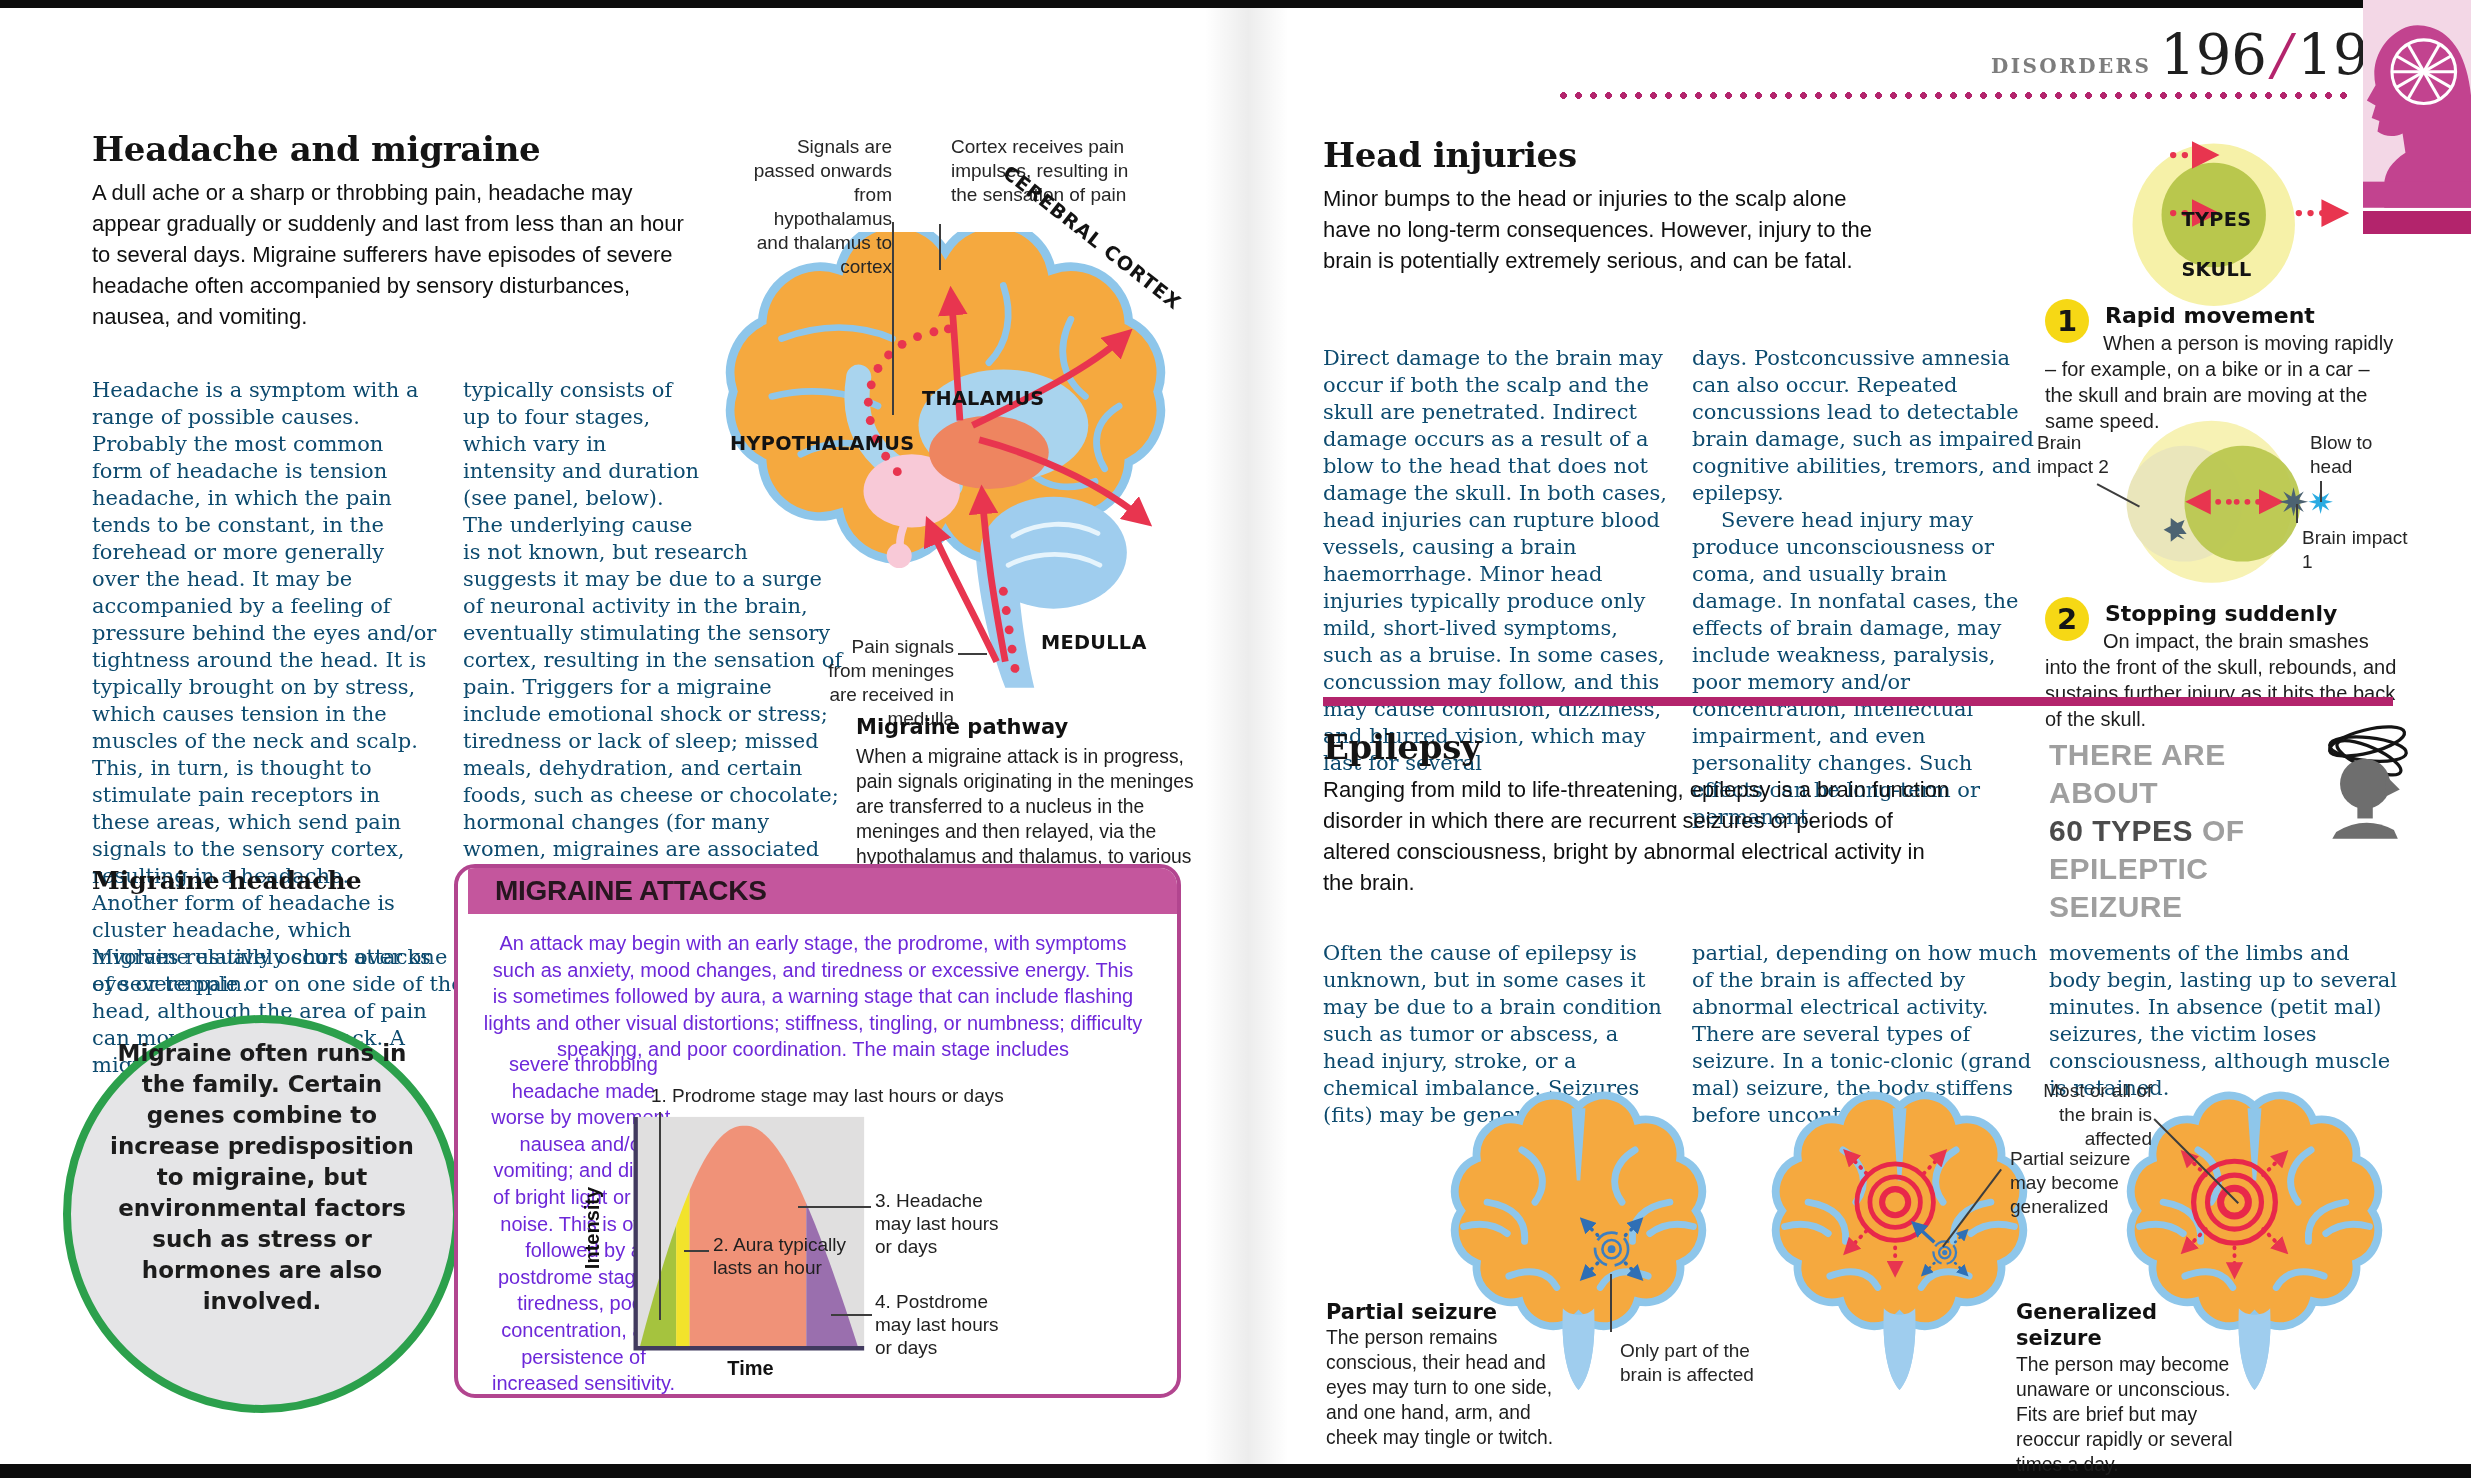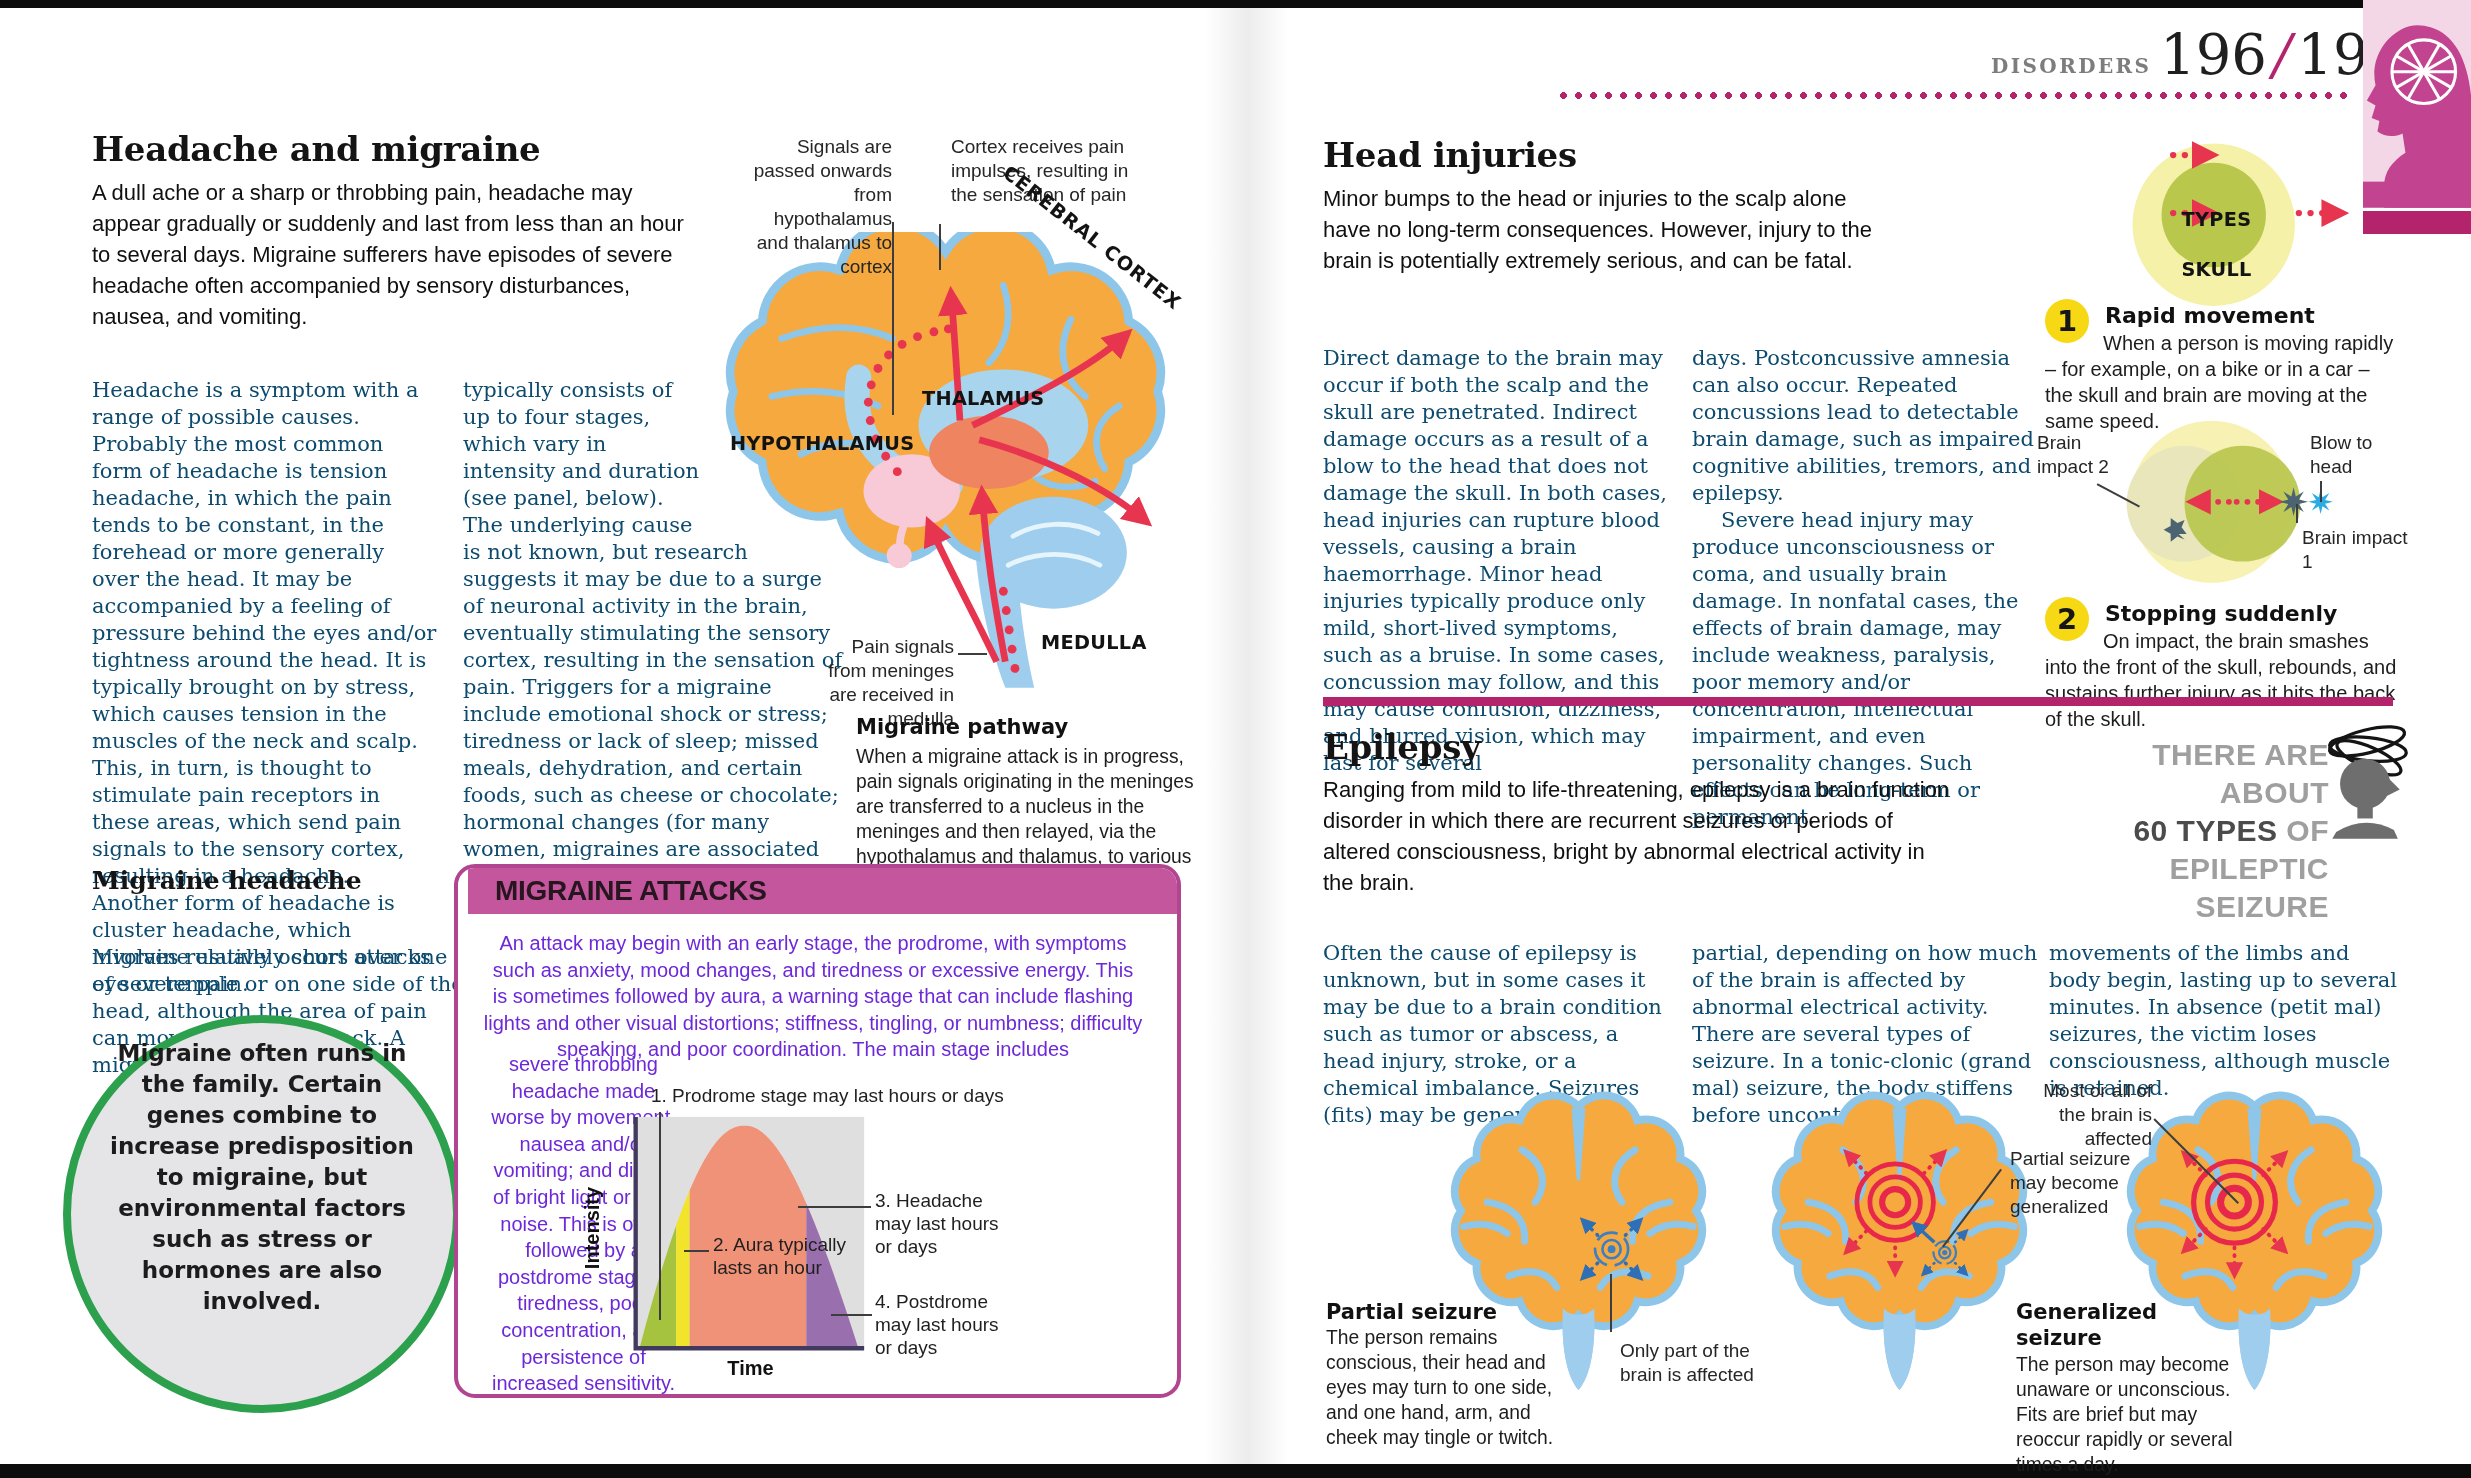--- a/index.html
+++ b/index.html
@@ -18,21 +18,21 @@
   .step-b{font:20px/26px "Liberation Sans",sans-serif;color:#1d1d1d;}
   .vline{position:absolute;width:2.4px;background:#3d3d3d;}
   .hline{position:absolute;height:2.4px;background:#3d3d3d;}
   .dline{position:absolute;height:2.4px;background:#3d3d3d;transform-origin:0 50%;}
   .badge{position:absolute;width:44px;height:44px;border-radius:50%;background:#f6d815;
          font:bold 29px/44px "DejaVu Sans",sans-serif;text-align:center;color:#161616;}
   .bar{position:absolute;background:#0c0c0c;}
   .dotline{position:absolute;height:8.7px;
     background-image:radial-gradient(circle 3.5px,#b3246c 97%,rgba(0,0,0,0) 100%);
     background-size:15px 8.7px;background-repeat:repeat-x;}
-  .fact{font:bold 30px/38px "Liberation Sans",sans-serif;color:#9f9f9f;letter-spacing:0.5px;text-align:right;}
+  .fact{font:bold 30px/38px "Liberation Sans",sans-serif;color:#9f9f9f;letter-spacing:0.5px;}
   .fact b{color:#4b4b4b;}
   .qa{position:absolute;left:63px;top:1015px;width:382px;height:382px;border-radius:50%;
       background:#e5e5e7;border:8.7px solid #2ca04c;text-align:center;}
   .qa .q{font:bold 26px/34px "DejaVu Sans",sans-serif;color:#262626;}
   .qa .a{font:bold 23px/31px "DejaVu Sans",sans-serif;color:#1c1c1c;margin:15.4px 29px 0 29px;}
   .panel{position:absolute;left:454px;top:864px;width:719px;height:526px;background:#fff;
          border:4.3px solid #b2458f;border-radius:21px;overflow:hidden;}
   .panel-h{position:absolute;left:10px;top:0;width:100%;height:46px;background:#c4569d;}
   .panel-h span{font:bold 28px/46px "Liberation Sans",sans-serif;color:#27151f;padding-left:27px;letter-spacing:-0.3px;}
   .panel-b{font:20px/26.6px "Liberation Sans",sans-serif;color:#6d28d9;text-align:center;}

